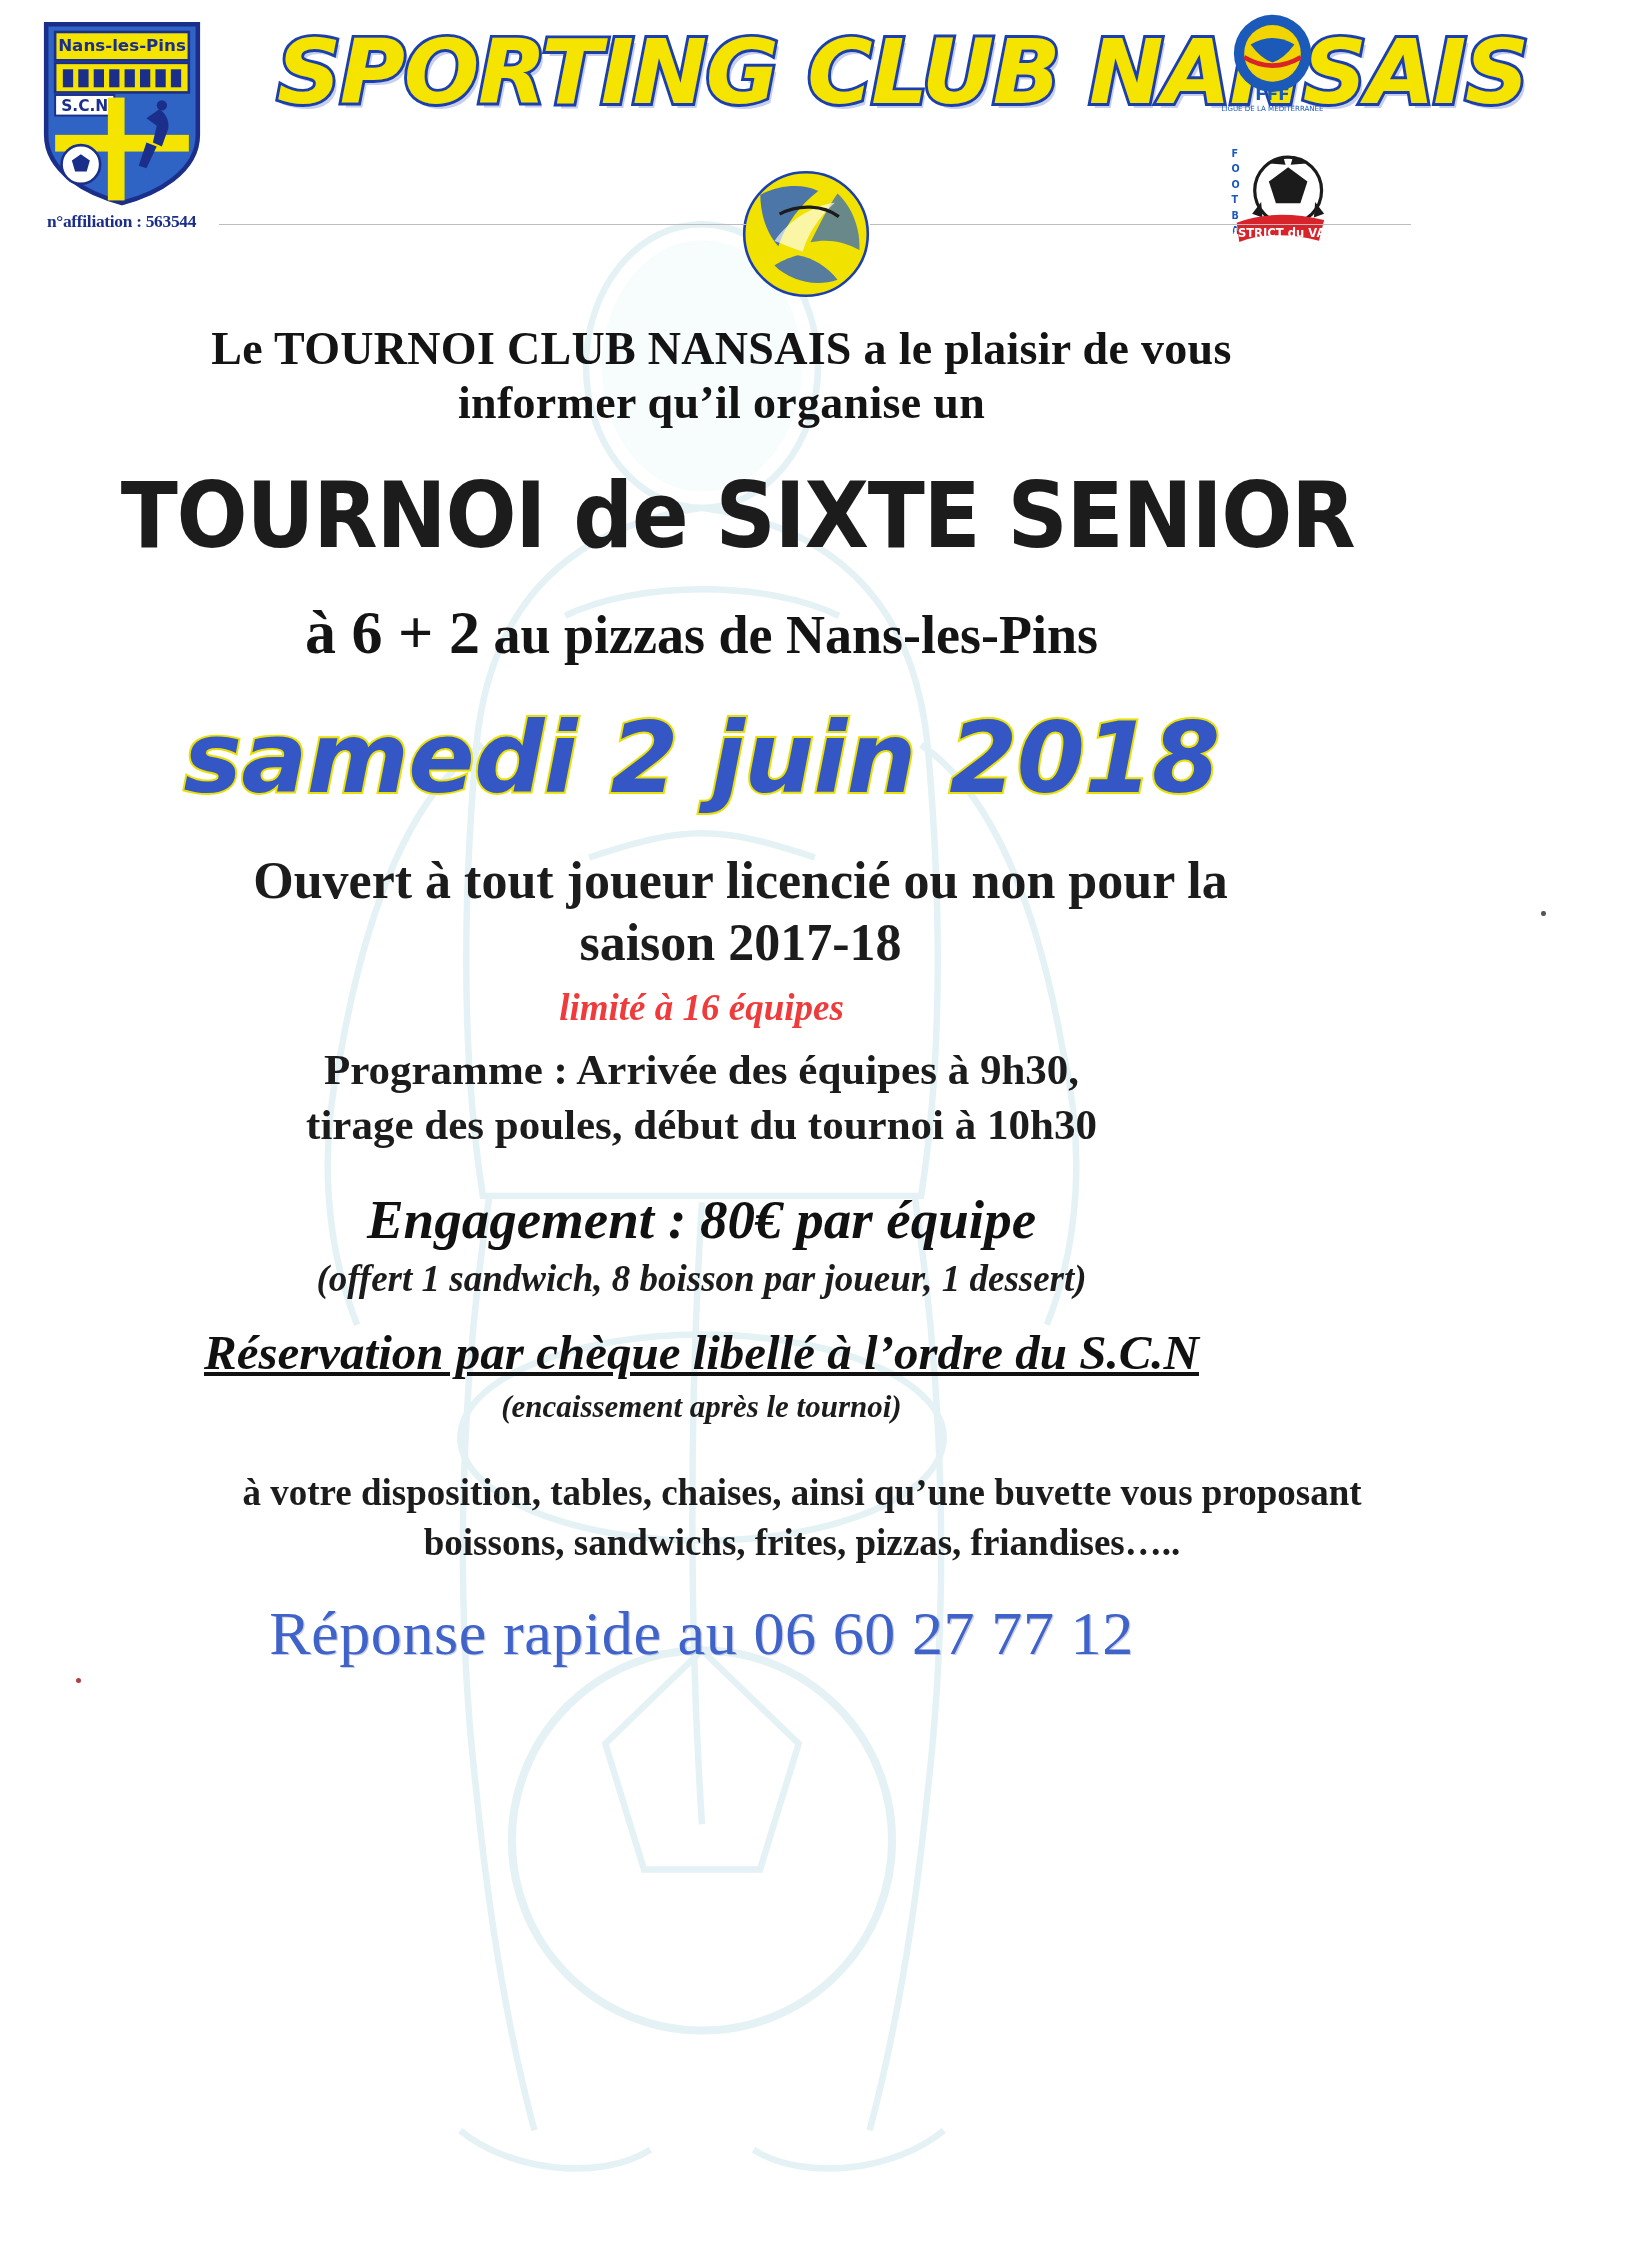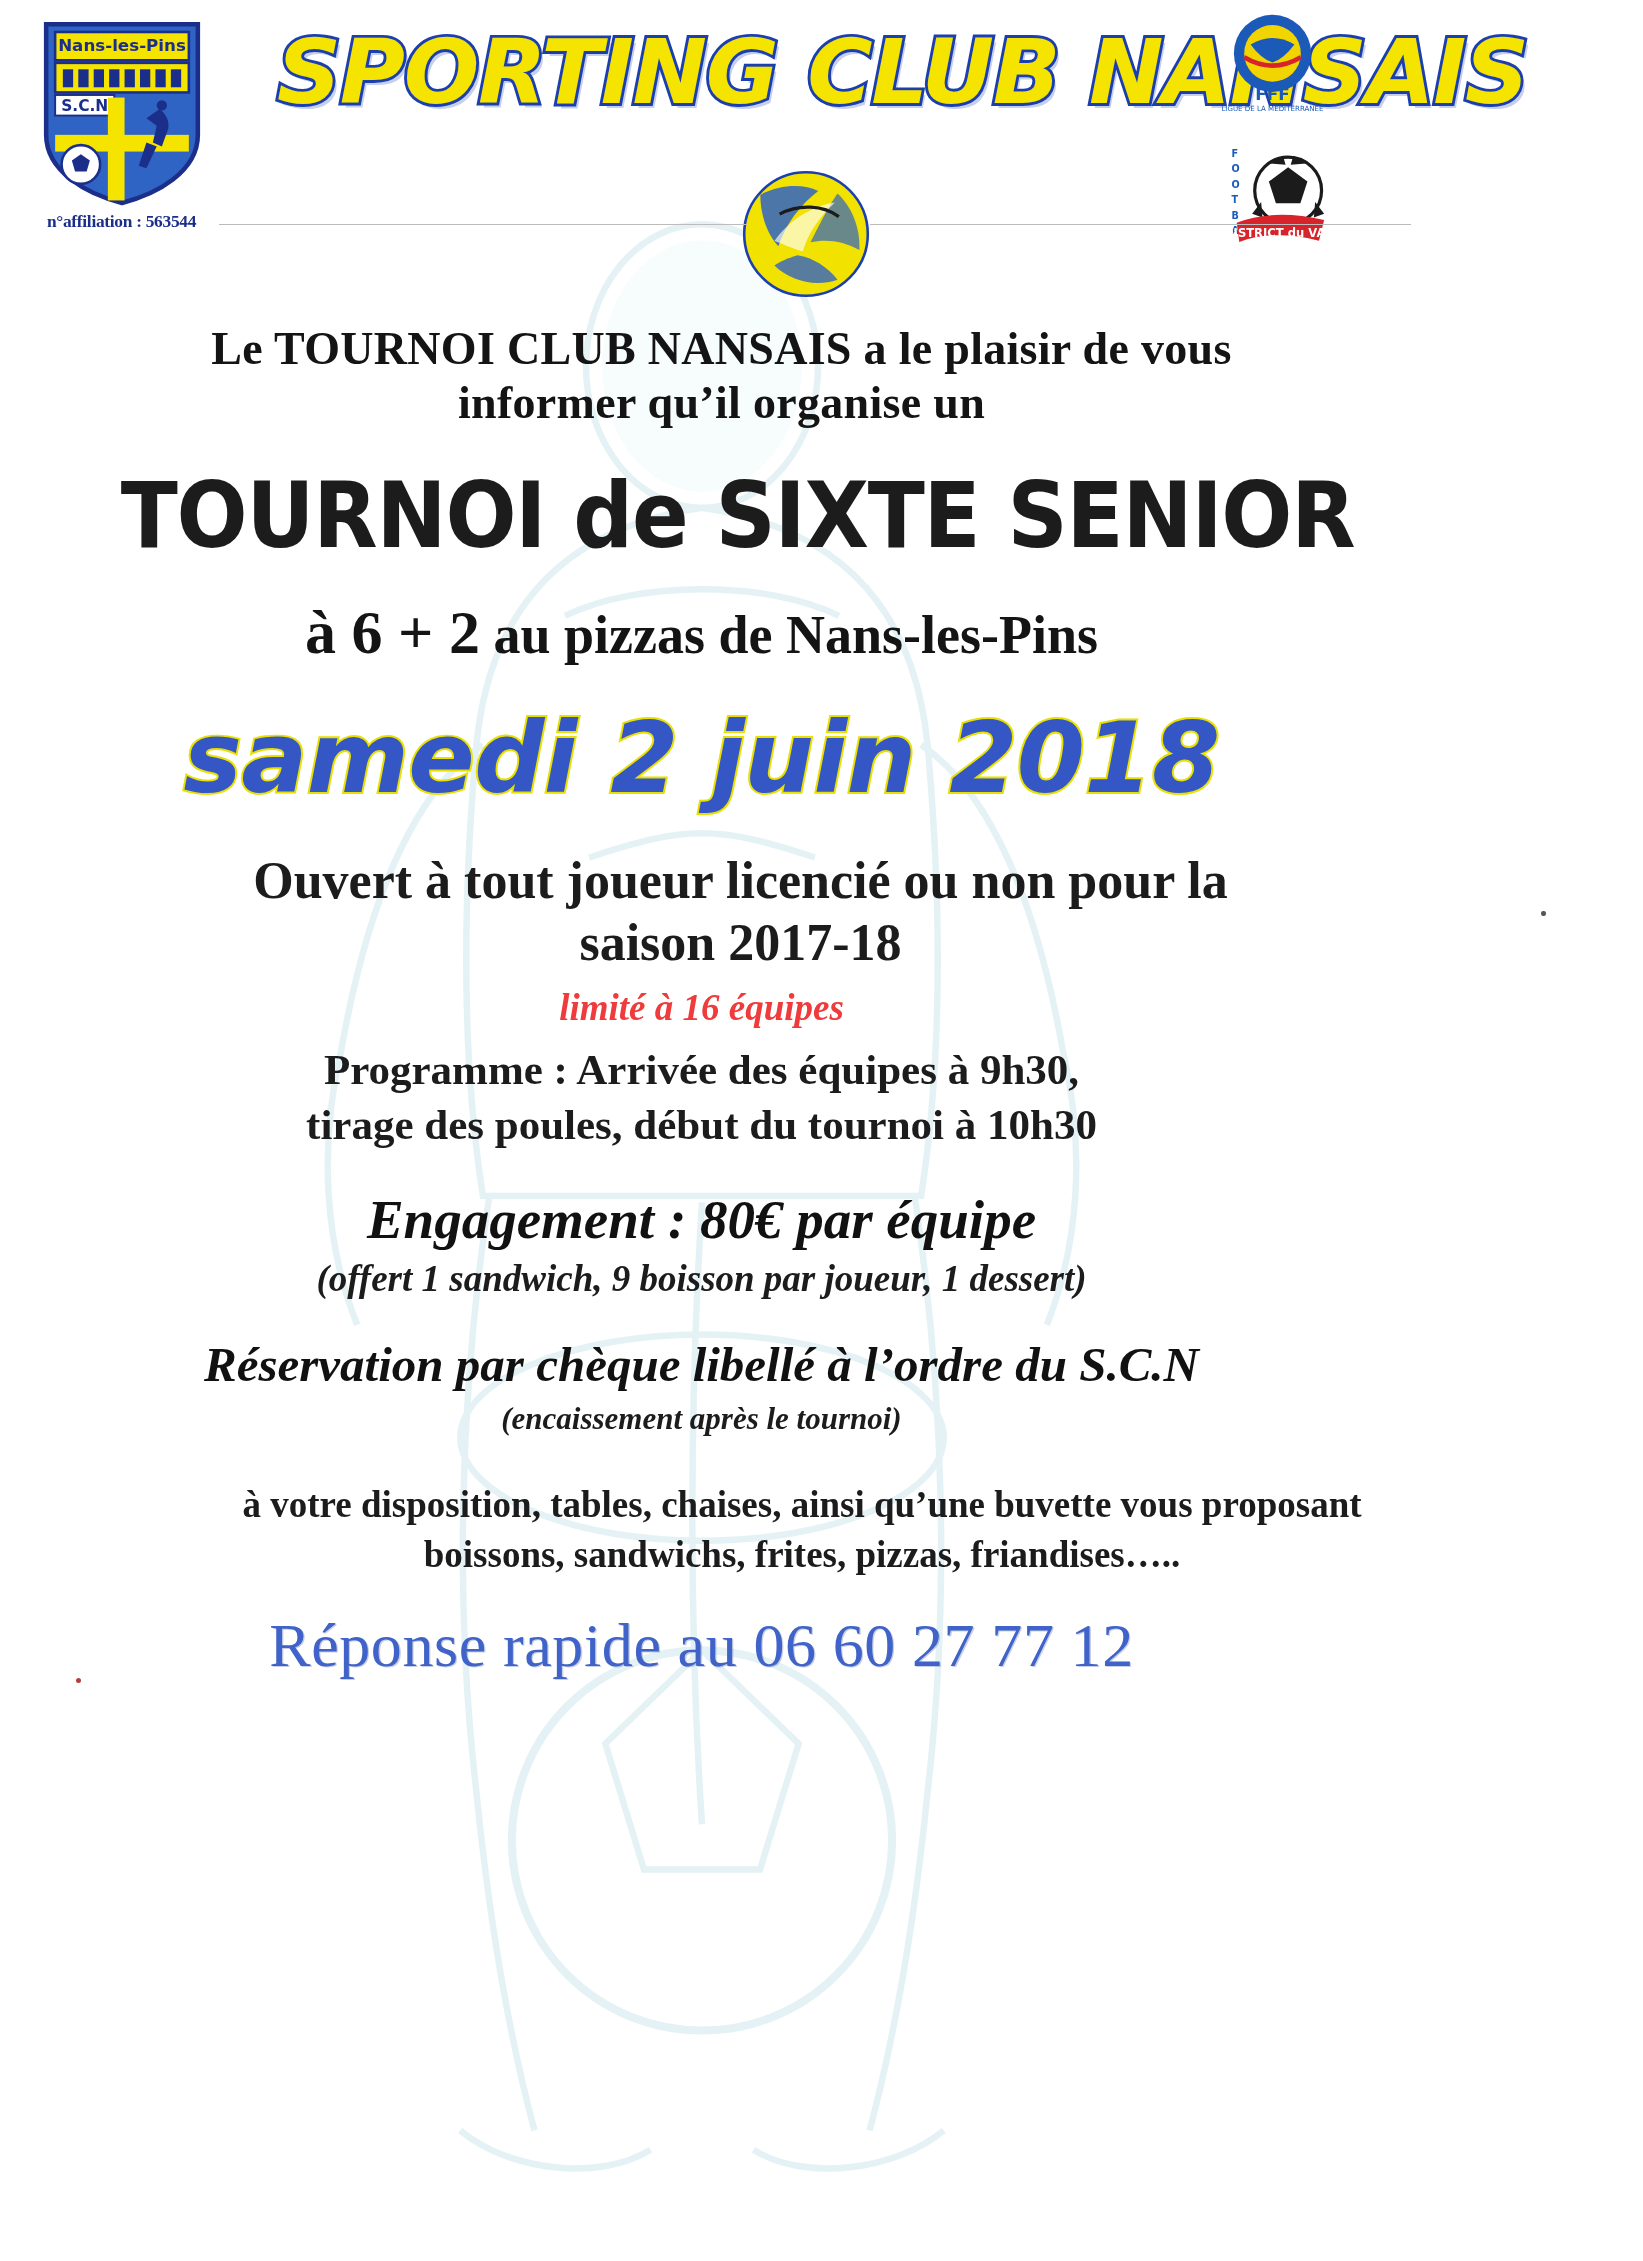--- a/index.html
+++ b/index.html
@@ -227,26 +227,27 @@
   .fee-note {
     margin-top: 6.4px;
     font-family: "Liberation Serif", serif;
     font-style: italic;
     font-weight: bold;
     font-size: 37px;
     color: #1c1c1c;
   }
 
   .reservation {
-    margin-top: 36px;
+    margin-top: 24px;
     font-family: "Liberation Serif", serif;
     font-style: italic;
     font-weight: bold;
     font-size: 49px;
     color: #111111;
+    text-decoration: underline;
   }
   .reservation-note {
     margin-top: 7.7px;
     font-family: "Liberation Serif", serif;
     font-style: italic;
     font-weight: bold;
     font-size: 31px;
     color: #1c1c1c;
   }
 
@@ -416,21 +417,21 @@
 
 
     <div class="limit">limité à 16 équipes</div>
 
     <div class="program">
       <div>Programme : Arrivée des équipes à 9h30,</div>
       <div>tirage des poules, début du tournoi à 10h30</div>
     </div>
 
     <div class="fee">Engagement : 80€ par équipe</div>
-    <div class="fee-note">(offert 1 sandwich, 9 boisson par joueur, 1 dessert)</div>
+    <div class="fee-note">(offert 1 sandwich, 8 boisson par joueur, 1 dessert)</div>
 
     <div class="reservation">Réservation par chèque libellé à l’ordre du S.C.N</div>
     <div class="reservation-note">(encaissement après le tournoi)</div>
 
     <div class="amenities">
       <div>à votre disposition, tables, chaises, ainsi qu’une buvette vous proposant</div>
       <div>boissons, sandwichs, frites, pizzas, friandises…..</div>
     </div>
 
     <div class="phone">Réponse rapide au 06 60 27 77 12</div>

